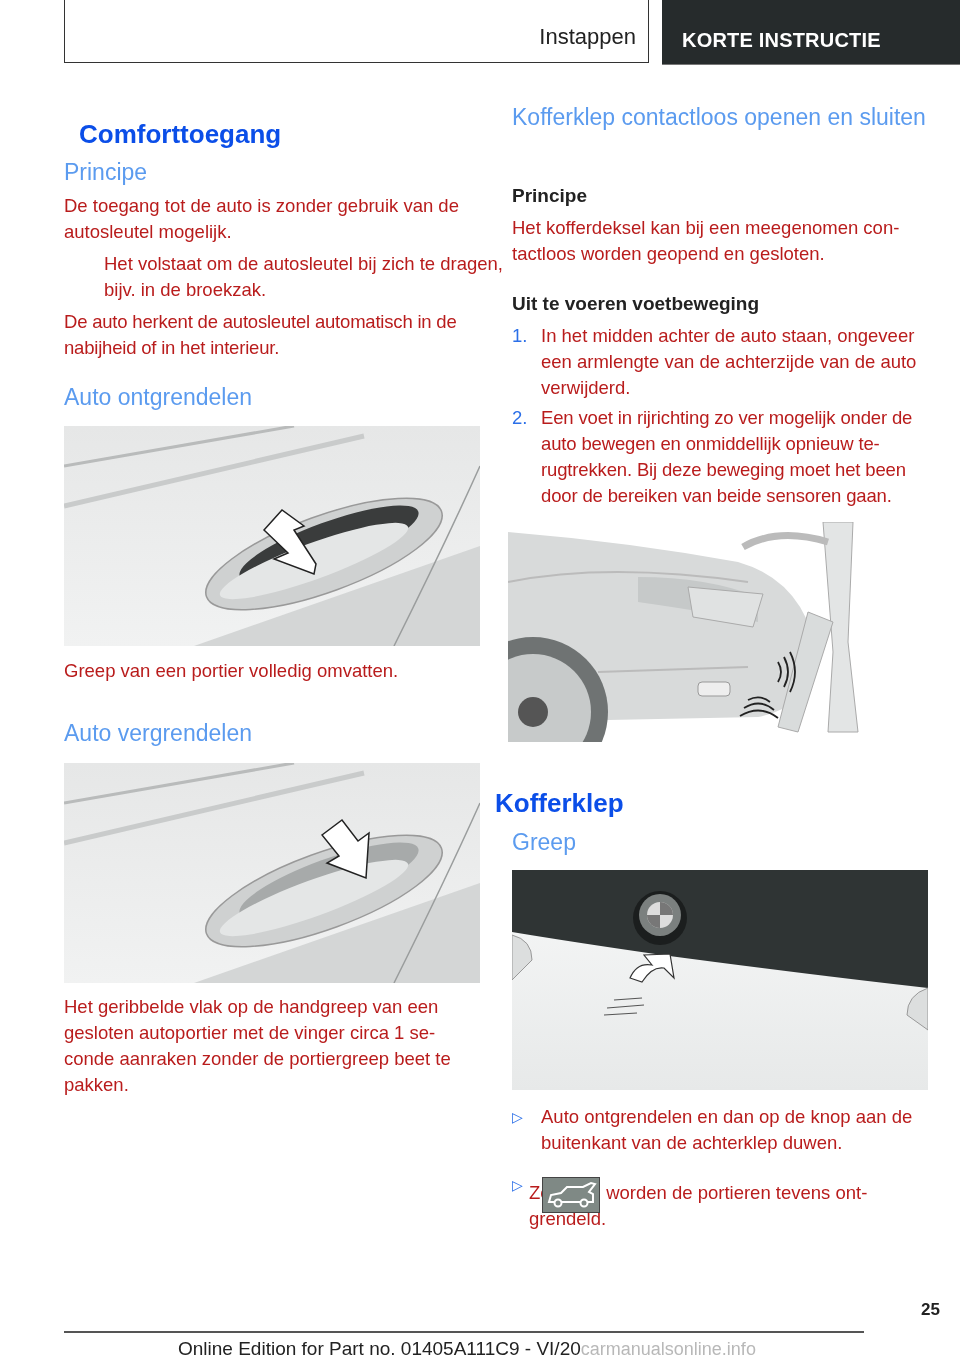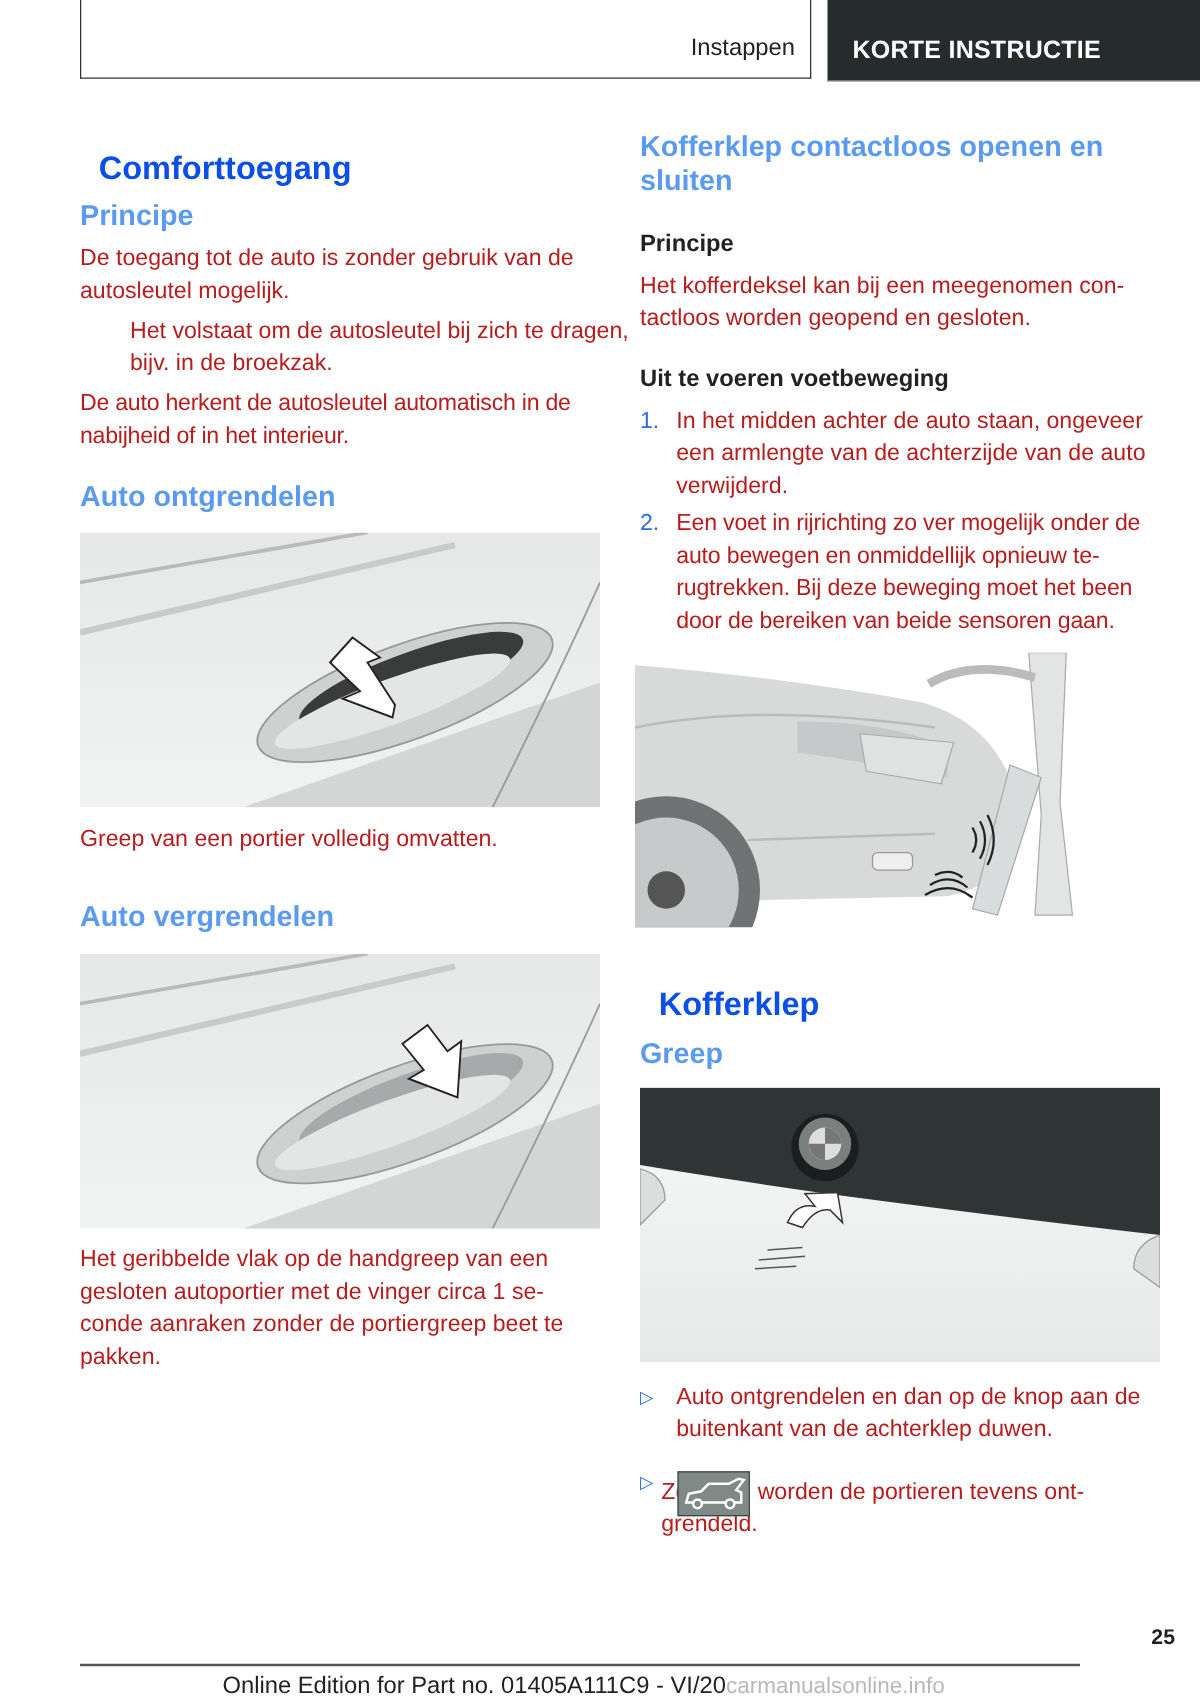--- a/index.html
+++ b/index.html
@@ -1,25 +1,25 @@
 <!DOCTYPE html>
 <html><head>
 <meta charset="utf-8">
 <style>
   html, body { margin:0; padding:0; }
   body { width:960px; height:1362px; background:#ffffff; position:relative; overflow:hidden;
          font-family:"Liberation Sans", sans-serif; color:#1a1a1a; }
   .hdr-box { position:absolute; left:64px; top:-2px; width:585px; height:65px;
              border:1px solid #333; border-top:none; box-sizing:border-box; background:#fff; }
-  .hdr-section { position:absolute; right:12px; bottom:12px; font-size:19px; color:#222; }
+  .hdr-section { position:absolute; right:12px; bottom:12px; font-size:22px; color:#222; }
   .hdr-dark { position:absolute; left:662px; top:0; width:298px; height:65px; background:#262b2c;
               border-bottom:1px solid #777; box-sizing:border-box; }
   .hdr-dark span { position:absolute; left:20px; bottom:12px; font-size:20px; font-weight:bold; color:#fff; letter-spacing:0.2px; }
   .h1 { font-size:26px; font-weight:bold; color:#0b4ee8; margin:15px; line-height:30px; }
-  .h2 { font-size:23px; font-weight:bold; color:#5b9bef; margin:0; line-height:28px; }
+  .h2 { font-size:23px; font-weight:normal; color:#5b9bef; margin:0; line-height:28px; }
   .h3 { font-size:19px; font-weight:bold; color:#222; margin:0; line-height:24px; }
   .p { font-size:18.5px; line-height:26px; color:#b91c1c; margin:0; }
   .abs { position:absolute; }
   .img { position:absolute; overflow:hidden; }
   .num { color:#2b6fe8; position:absolute; left:0; }
   .li { position:absolute; }
   .tri { color:#2b6fe8; font-size:14px; position:absolute; }
   .keybtn { position:absolute; width:58px; height:36px; background:#7f8985; border:1px solid #444; box-sizing:border-box; }
   .footer-line { position:absolute; left:64px; top:1331px; width:800px; height:2px; background:#555; }
   .pagenum { position:absolute; right:20px; top:1300px; font-size:17px; font-weight:bold; color:#222; }
@@ -113,21 +113,21 @@
       <path d="M270 140 Q276 150 270 160"></path>
         <path d="M276 135 Q284 150 276 165"></path>
         <path d="M282 130 Q292 150 282 170"></path>
       <path d="M240 178 Q252 172 262 180"></path>
         <path d="M236 186 Q252 176 266 188"></path>
         <path d="M232 194 Q252 182 270 196"></path>
     </g>
   </svg>
 </div>
 
-<h1 class="h1 abs" style="left:512px;top:773px;text-align:center;">Kofferklep</h1>
+<h1 class="h1 abs" style="left:480px;top:773px;text-align:center;">Kofferklep</h1>
 <h2 class="h2 abs" style="left:512px;top:828px;">Greep</h2>
 
 <div class="img" style="left:512px;top:870px;width:416px;height:220px;">
   <svg width="416" height="220" viewBox="0 0 416 220">
     <defs>
       <linearGradient id="g3" x1="0" y1="0" x2="0" y2="1">
         <stop offset="0" stop-color="#f7f8f8"></stop>
           <stop offset="1" stop-color="#e7e9e9"></stop>
       </linearGradient>
     </defs>

